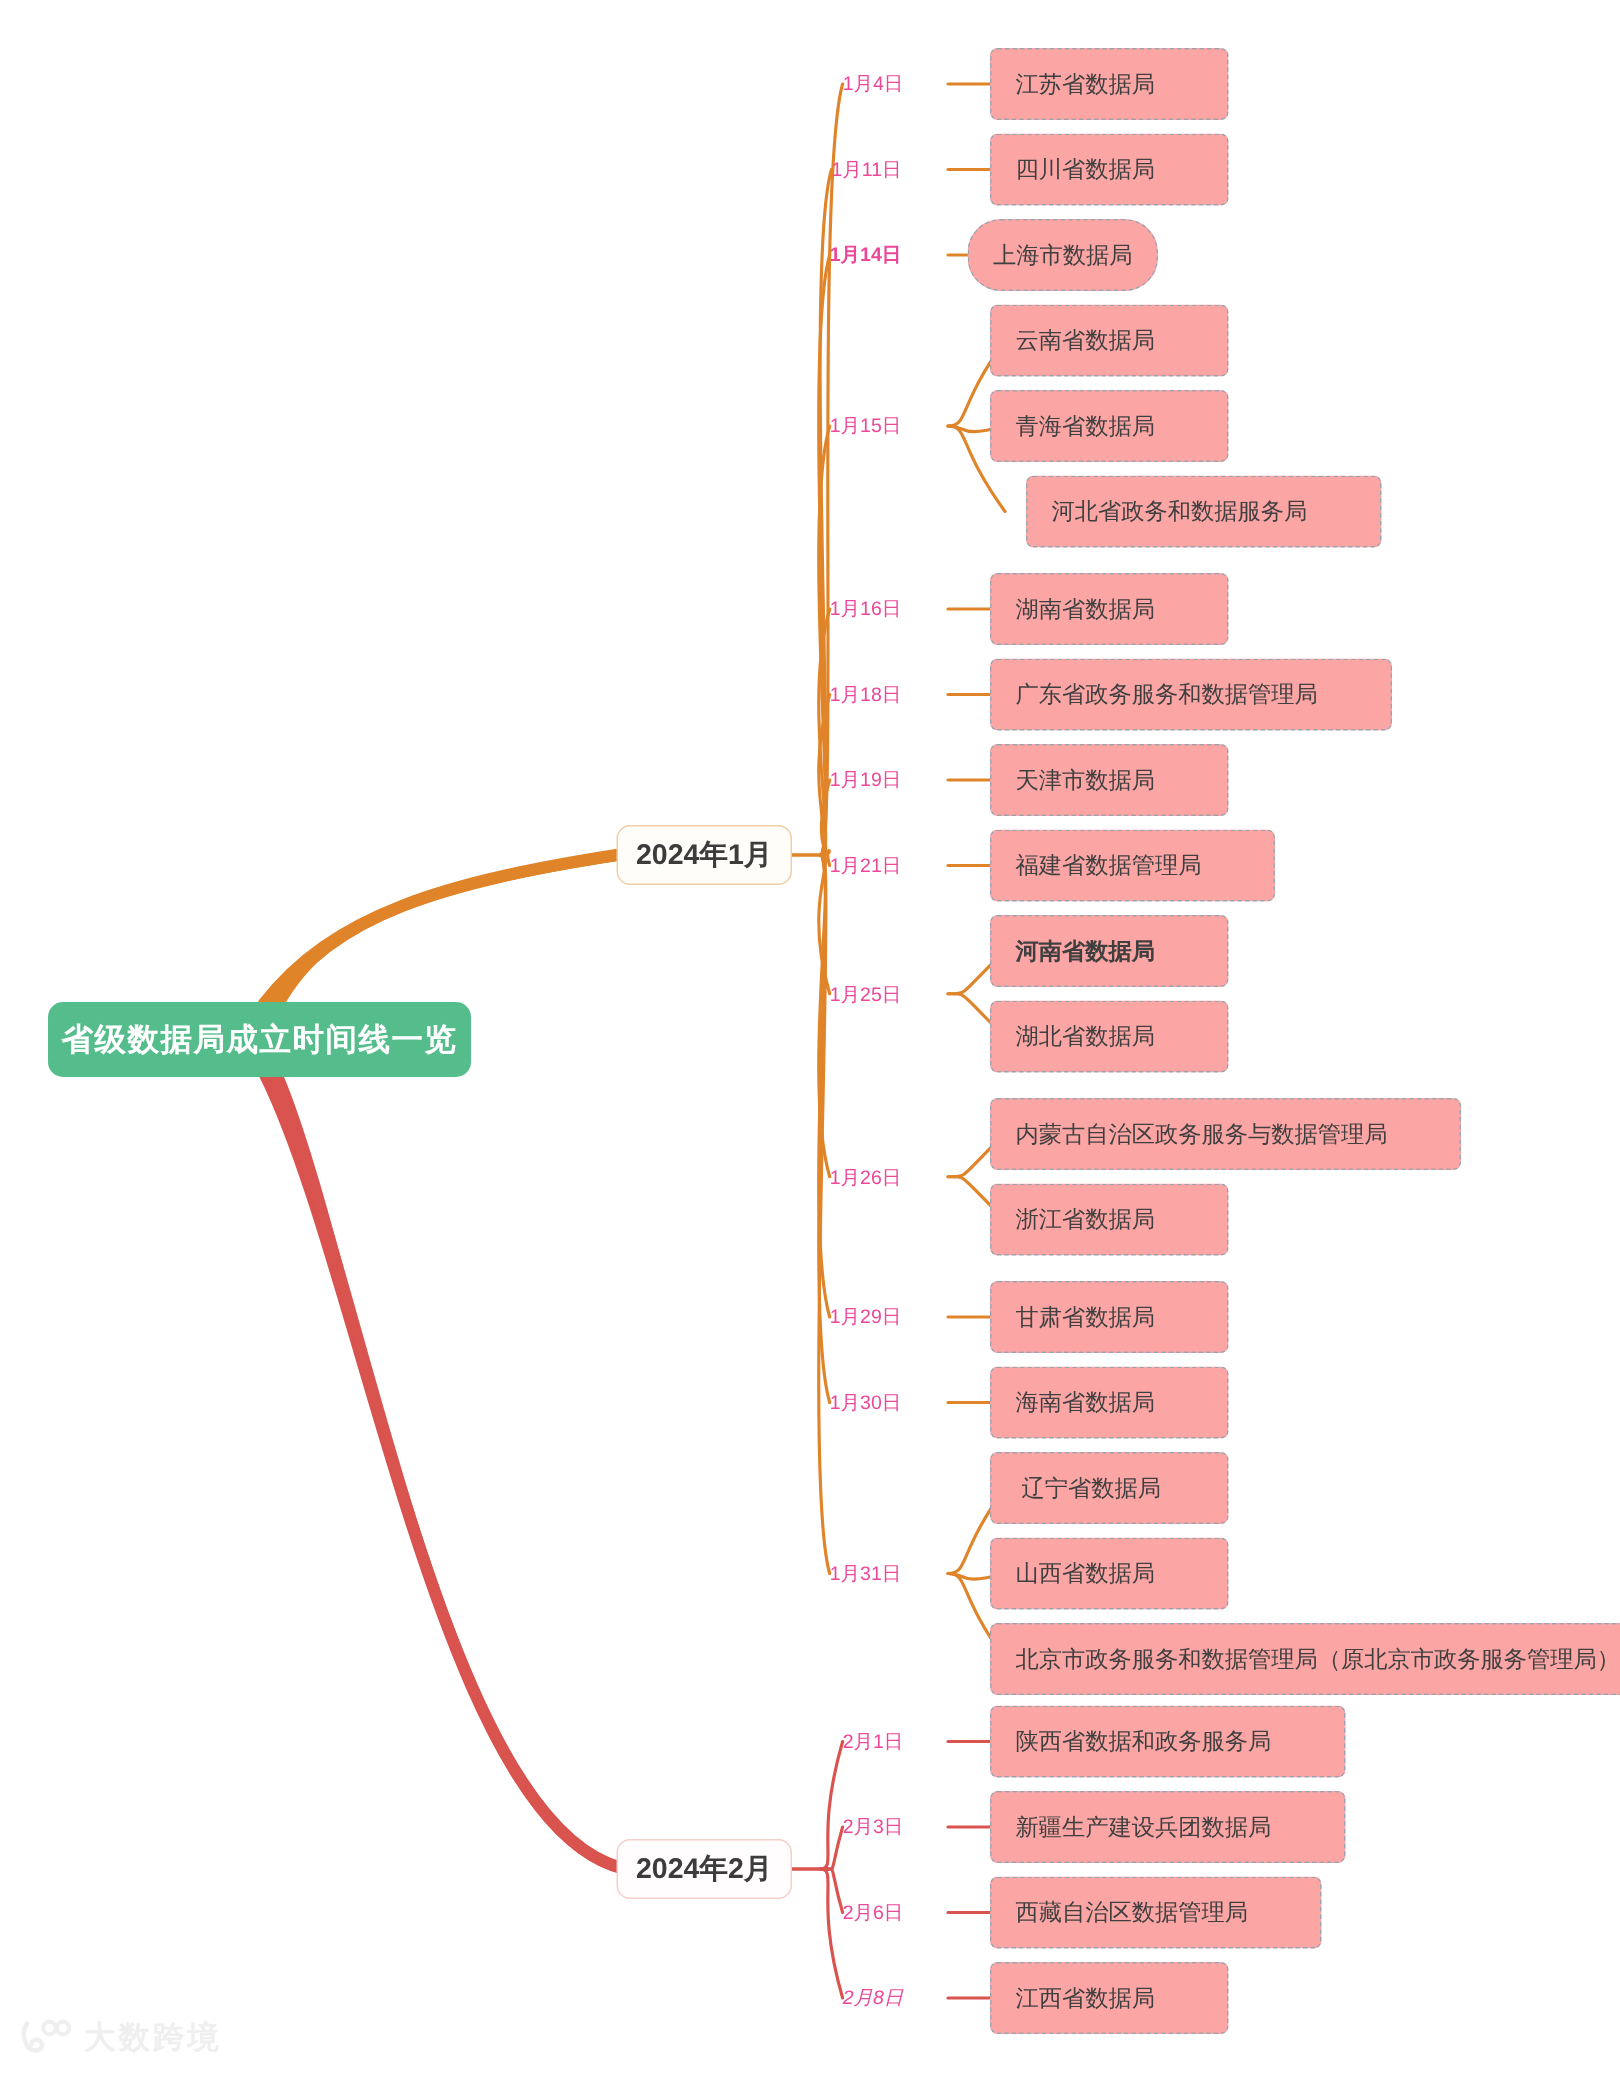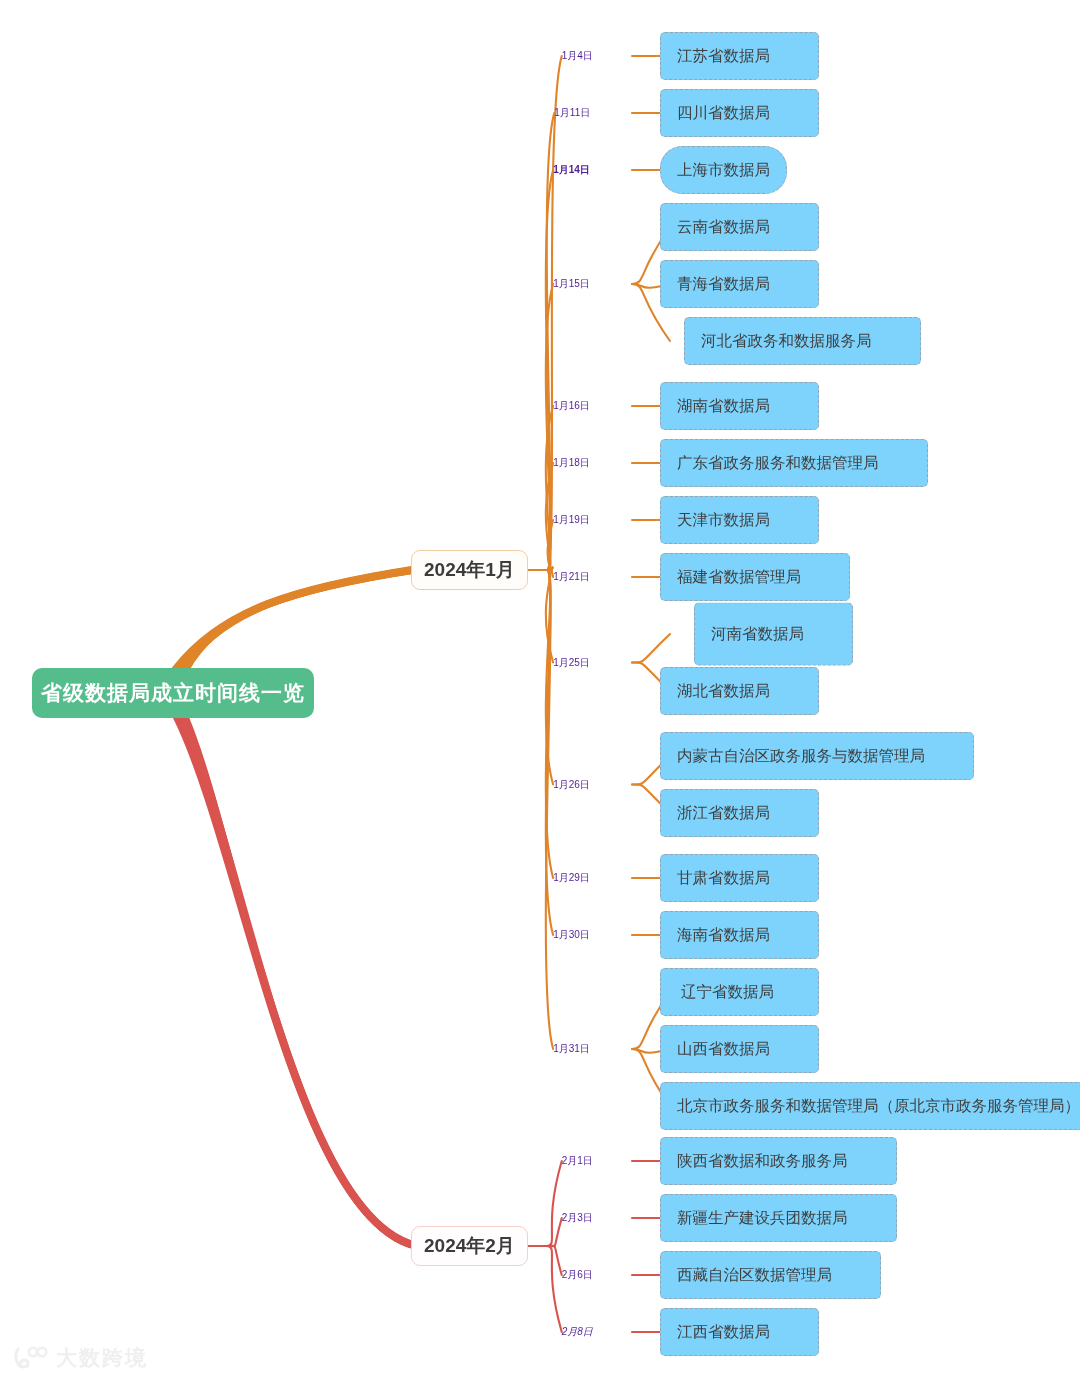--- a/index.html
+++ b/index.html
@@ -38,32 +38,32 @@
     box-sizing:border-box;
     padding:0 12px;
     white-space:nowrap;
   }
   .month-node.m-jan{border:1.5px solid #f0cfa6;background:#fffdf9;align-items:center;}
   .month-node.m-feb{border:1.5px solid #f6cfcb;background:#fffdfd;}
 
   
   .date-label{
     position:absolute;
-    font-size:10px;
-    color:#4c1d95;
+    font-size:13px;
+    color:#ec4899;
     white-space:nowrap;
     transform:translateY(-50%);
     text-align:right;
   }
 
   
   .leaf{
     position:absolute;
     display:flex;align-items:center;
-    background:#7dd3fc;
+    background:#fca5a5;
     border:1.6px dashed #9aa3ad;
     border-radius:5px;
     box-sizing:border-box;
     font-size:15.5px;
     color:#3f3f3f;
     white-space:nowrap;
     padding:0 16px;
     transform:translateY(-50%);
   }
 
@@ -161,21 +161,21 @@
       </div>
       <div class="date-label" style="left: 561.75px; top: 56px;">1月4日</div>
       <div class="leaf" style="left: 660px; top: 56px; width: 159px; height: 48px;">
         <span>江苏省数据局</span>
       </div>
       <div class="date-label" style="left: 554.281px; top: 113px;">1月11日</div>
       <div class="leaf" style="left: 660px; top: 113px; width: 159px; height: 48px;">
         <span>四川省数据局</span>
       </div>
       <div class="date-label" style="left: 553.125px; top: 170px; font-weight: bold;">1月14日</div>
-      <div class="leaf" style="left: 660px; top: 170px; width: 127px; height: 48px; border-radius: 22px;">
+      <div class="leaf" style="left: 645px; top: 170px; width: 127px; height: 48px; border-radius: 22px;">
         <span>上海市数据局</span>
       </div>
       <div class="date-label" style="left: 553.125px; top: 284px;">1月15日</div>
       <div class="leaf" style="left: 660px; top: 227px; width: 159px; height: 48px;">
         <span>云南省数据局</span>
       </div>
       <div class="leaf" style="left: 660px; top: 284px; width: 159px; height: 48px;">
         <span>青海省数据局</span>
       </div>
       <div class="leaf" style="left: 660px; top: 341px; width: 236.5px; height: 48px; margin-left: 24px;">
@@ -191,21 +191,21 @@
       </div>
       <div class="date-label" style="left: 553.125px; top: 520px;">1月19日</div>
       <div class="leaf" style="left: 660px; top: 520px; width: 159px; height: 48px;">
         <span>天津市数据局</span>
       </div>
       <div class="date-label" style="left: 553.125px; top: 577px;">1月21日</div>
       <div class="leaf" style="left: 660px; top: 577px; width: 190px; height: 48px;">
         <span>福建省数据管理局</span>
       </div>
       <div class="date-label" style="left: 553.125px; top: 662.5px;">1月25日</div>
-      <div class="leaf" style="left: 694px; top: 634px; width: 159px; height: 63px;">
+      <div class="leaf" style="left: 660px; top: 634px; width: 159px; height: 48px; font-weight: bold;">
         <span>河南省数据局</span>
       </div>
       <div class="leaf" style="left: 660px; top: 691px; width: 159px; height: 48px;">
         <span>湖北省数据局</span>
       </div>
       <div class="date-label" style="left: 553.125px; top: 784.5px;">1月26日</div>
       <div class="leaf" style="left: 660px; top: 756px; width: 314px; height: 48px;">
         <span>内蒙古自治区政务服务与数据管理局</span>
       </div>
       <div class="leaf" style="left: 660px; top: 813px; width: 159px; height: 48px;">

